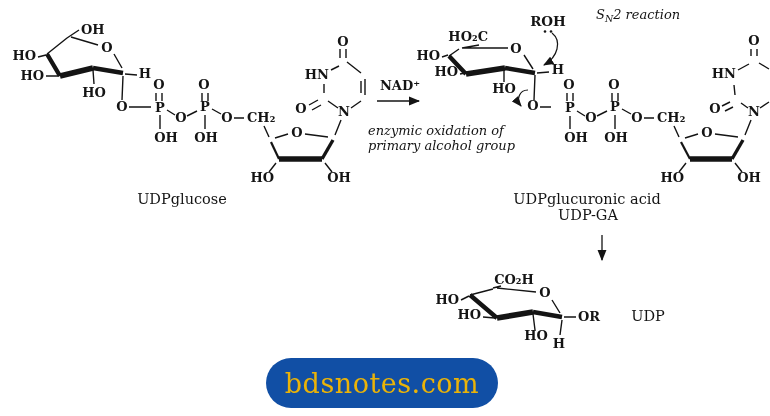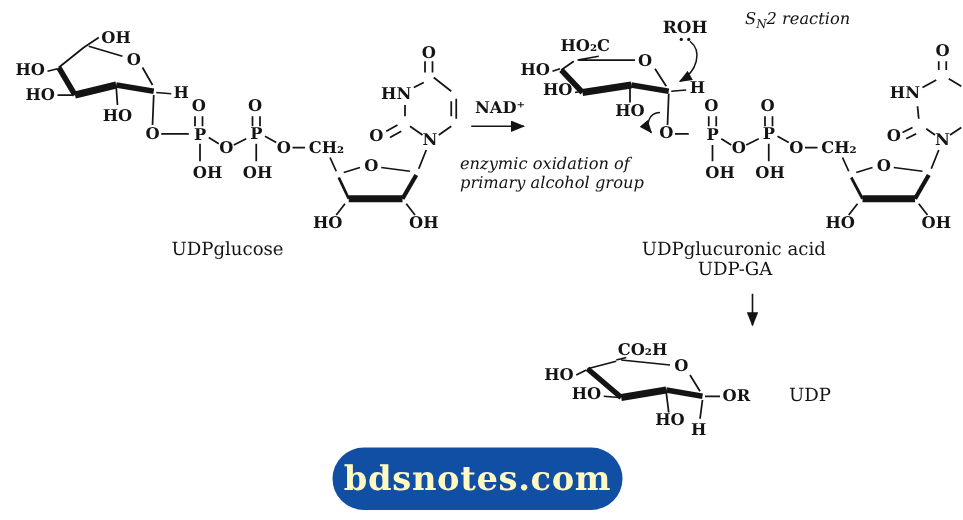--- a/index.html
+++ b/index.html
@@ -15,21 +15,21 @@
   .bonds path.w5{stroke-width:5.6;}
   .arrowline{stroke:#141414;stroke-width:1.3;fill:none;}
   .curve{stroke:#141414;stroke-width:1.2;fill:none;}
   .molname{font-size:14.5px;}
   .reagent{font-size:13px;font-weight:700;}
   .cond{font-style:italic;font-size:13px;}
   .dot{fill:#141414;}
   #ah path{fill:#141414;}
   .pill{position:absolute;left:266px;top:358px;width:232px;height:50px;background:#114fa5;
         border-radius:26px;display:flex;align-items:center;justify-content:center;cursor:pointer;}
-  .pill span{color:#fef9c3;font-weight:700;font-size:27px;letter-spacing:.5px;}
+  .pill span{color:#eab308;font-weight:400;font-size:27px;letter-spacing:.5px;}
 </style>
 </head>
 <body>
 
 <div class="canvas">
   <svg width="770" height="416" viewBox="0 0 770 416">
     <defs>
       <marker id="ah" viewBox="0 0 10 8" refX="9" refY="4" markerWidth="9" markerHeight="7" orient="auto">
         <path d="M0,0 L10,4 L0,8 z"></path>
       </marker>

